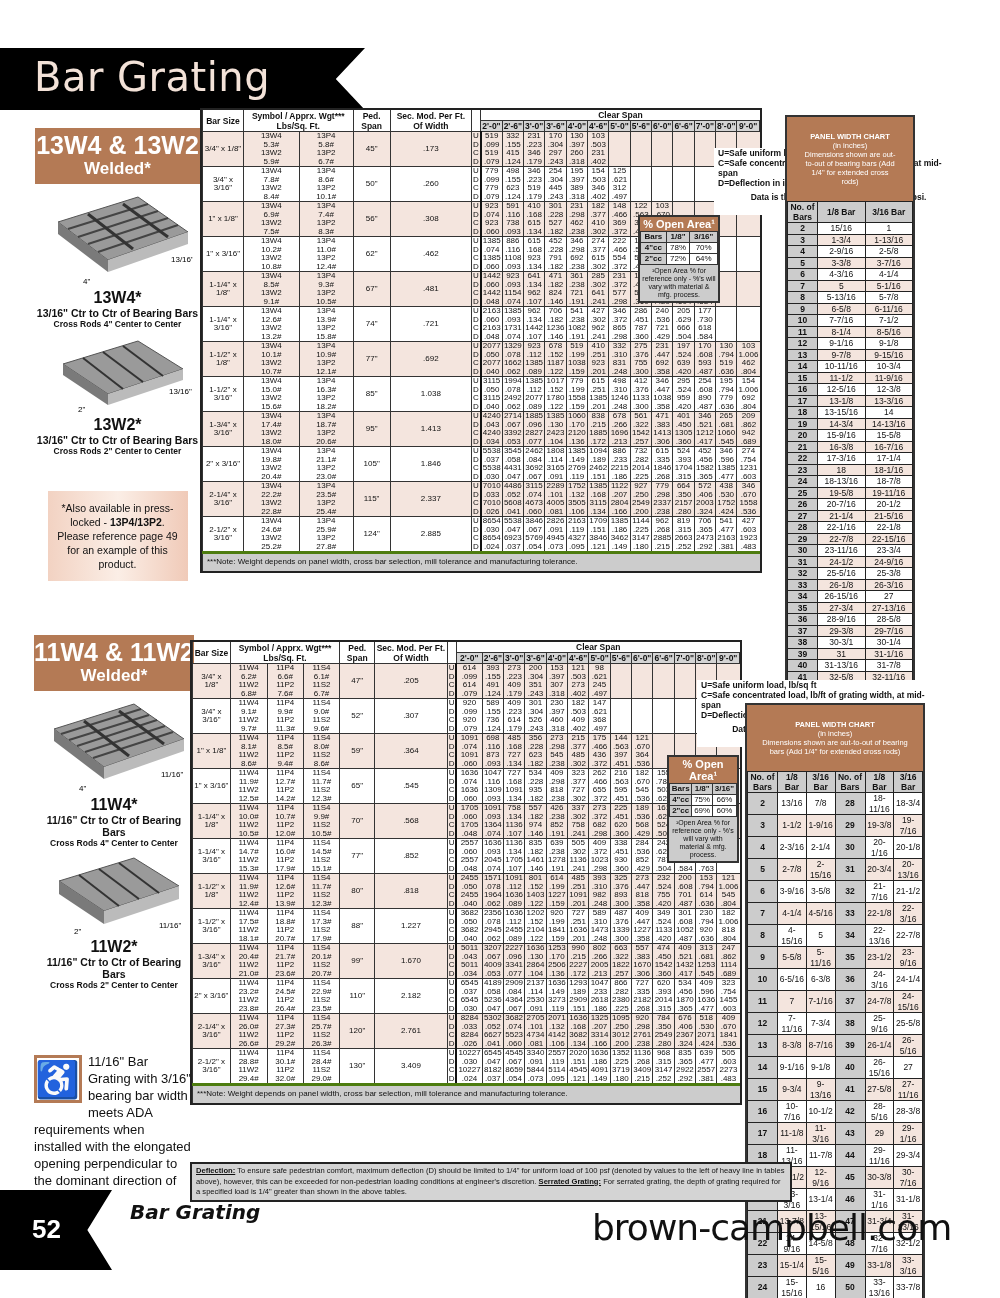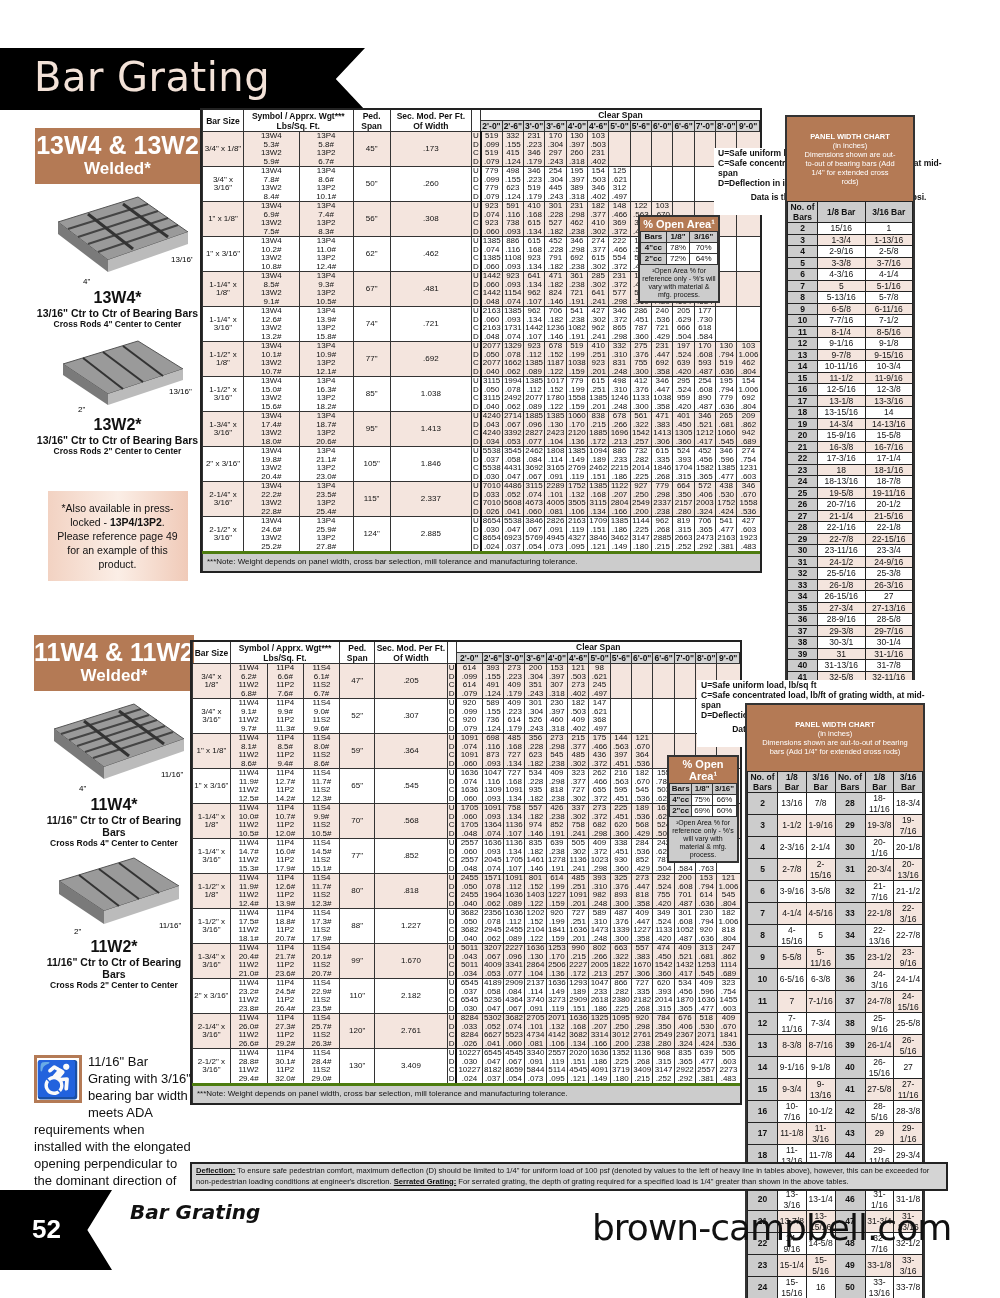--- a/index.html
+++ b/index.html
@@ -32,21 +32,21 @@
   .oa .ti{background:#b47a55;color:#fff;font-size:11px;font-weight:bold;padding:1px 0}
   .oa table td{border:1px solid #333;font-size:8px;line-height:10px;font-weight:bold}
   .oa .w{background:#fff;font-weight:normal}
   .oa .n{font-size:7px;line-height:8px;padding:2px}
   .pw{position:absolute;border:2px solid #333;background:#222}
   .pw .ti{background:#b47a55;color:#fff;font-size:7.5px;text-align:center;line-height:9px;padding:15px}
   .pw table td{border:1px solid #222;font-size:8.5px;line-height:10.5px;background:#fff}
   .pw table td.nb{background:#ccc;font-weight:bold;width:30px}
   .pw table tr:nth-child(odd) td.v{background:#f4e5de}
   .pw table th{background:#ccc;font-size:8.5px;border:1px solid #222;line-height:10px}
-  .defl{position:absolute;left:190px;top:1162px;width:758px;border:2px solid #222;background:#d4d4d4;font-size:7.6px;line-height:10.5px;padding:2px 4px}
+  .defl{position:absolute;left:190px;top:1162px;width:602px;border:2px solid #222;background:#d4d4d4;font-size:7.6px;line-height:10.5px;padding:2px 4px}
   .defl b{text-decoration:underline}
   .pagebox{position:absolute;left:0;top:1190px;width:112px;height:80px;background:#000;clip-path:polygon(0 0,100% 0,78% 50%,100% 100%,0 100%)}
   .pagebox span{position:absolute;left:32px;top:24px;color:#fff;font-size:26px;font-weight:bold}
   .section{position:absolute;left:130px;top:1200px;font-size:20px;font-style:italic;font-weight:bold;font-family:"DejaVu Sans",sans-serif}
   .site{position:absolute;left:592px;top:1207px;font-size:36px;font-family:"DejaVu Sans",sans-serif;letter-spacing:-1px}
   .ada{position:absolute;left:34px;top:1053px;width:160px;font-size:13px;line-height:17px}
   .ada .ic{float:left;width:48px;height:48px;border:3px solid #b47a55;margin:2px 6px 2px 0;display:flex;align-items:center;justify-content:center;font-size:36px}
 </style>
 </head>
 <body>
@@ -2026,21 +2026,21 @@
           <td>.754</td>
         </tr>
         <tr class="">
           <td rowspan="2">11W2<br>23.8#</td>
           <td rowspan="2">11P2<br>26.4#</td>
           <td rowspan="2">11S2<br>23.5#</td>
           <td class="ucd">C</td>
           <td class="thick">6545</td>
           <td>5236</td>
           <td>4364</td>
-          <td>3740</td>
+          <td>2530</td>
           <td>3273</td>
           <td>2909</td>
           <td>2618</td>
           <td>2380</td>
           <td>2182</td>
           <td>2014</td>
           <td>1870</td>
           <td>1636</td>
           <td>1455</td>
         </tr>

